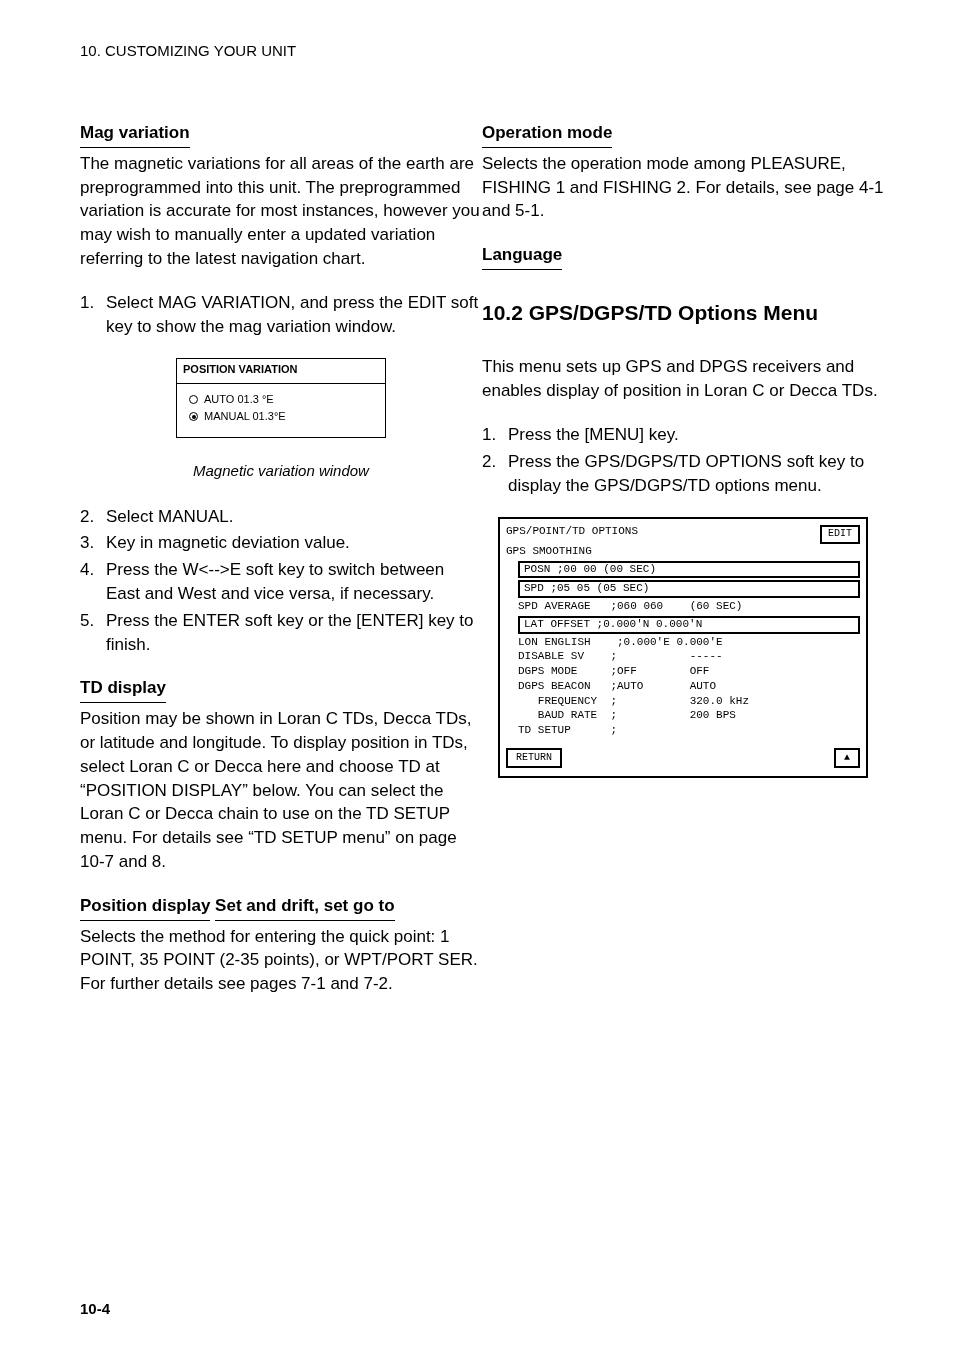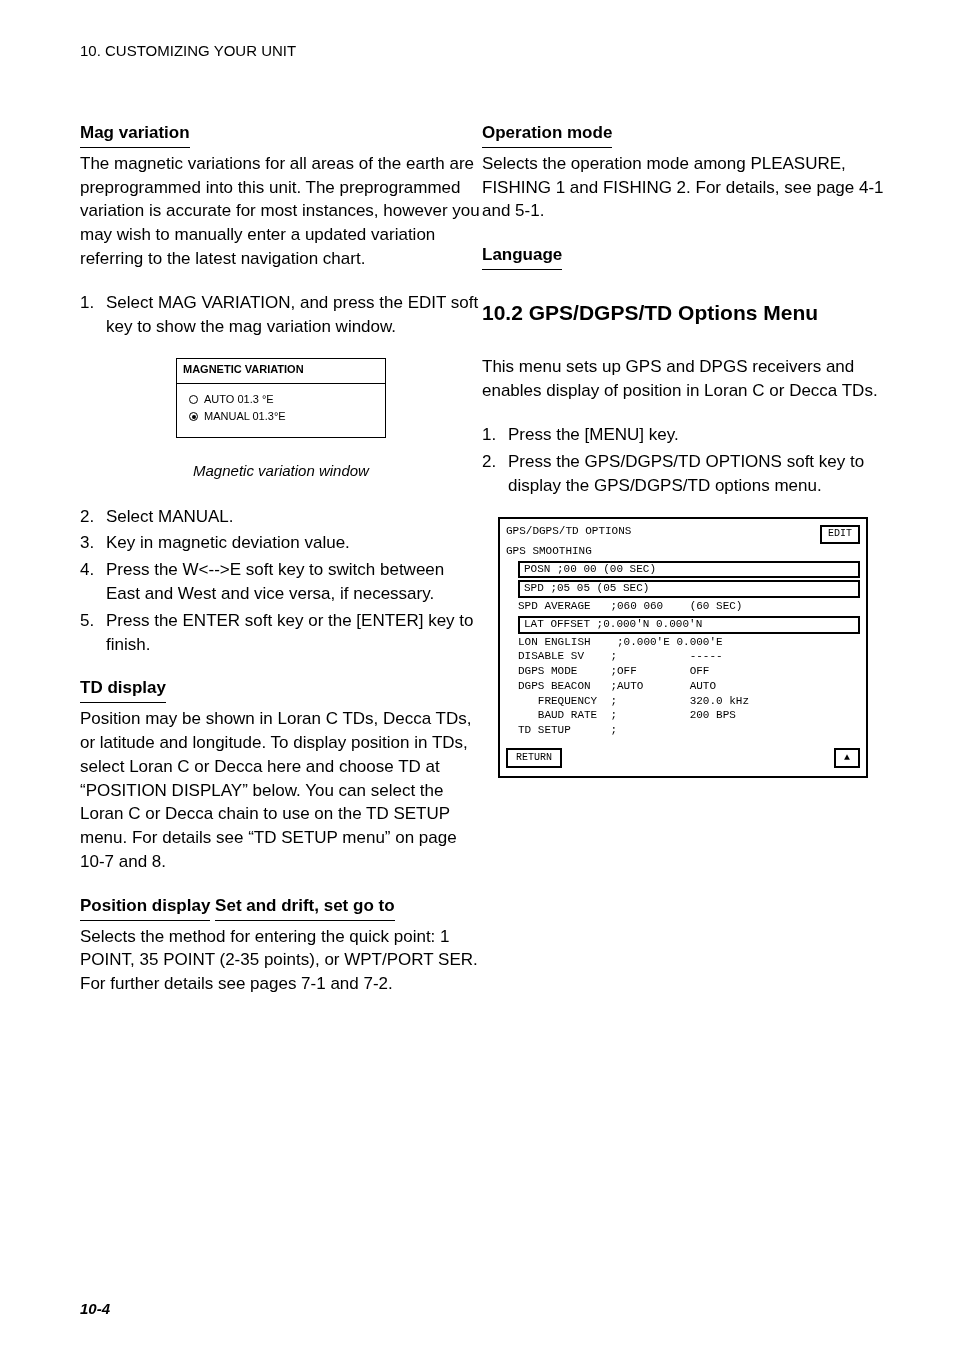--- a/index.html
+++ b/index.html
@@ -147,21 +147,20 @@
     font-style: italic;
     font-size: 15px;
     margin-top: 6px;
   }
   .pagefoot {
     position: absolute;
     bottom: 32px;
     left: 80px;
     font-weight: bold;
     font-size: 15px;
-    font-style: italic;
   }
 </style>
 </head>
 <body>
 
 <div class="page-header">10. CUSTOMIZING YOUR UNIT</div>
 
 <div class="columns">
 
   <div class="col">
@@ -170,21 +169,21 @@
     <div class="para">The magnetic variations for all areas of the earth are preprogrammed into this unit. The preprogrammed variation is accurate for most instances, however you may wish to manually enter a updated variation referring to the latest navigation chart.</div>
 
     <ol>
       <li>
         <span class="num">1.</span>
         <span class="txt">Select MAG VARIATION, and press the EDIT soft key to show the mag variation window.</span>
       </li>
     </ol>
 
     <div class="mag-window">
-      <div class="mag-title">MAGNETIC VARIATION</div>
+      <div class="mag-title">POSITION VARIATION</div>
       <div class="mag-body">
         <div class="radio-row">
           <span class="circle-o"></span>
           <span>AUTO 01.3 °E</span>
         </div>
         <div class="radio-row">
           <span class="circle-dot"></span>
           <span>MANUAL 01.3°E</span>
         </div>
       </div>
@@ -236,21 +235,21 @@
         <span class="txt">Press the [MENU] key.</span>
       </li>
       <li>
         <span class="num">2.</span>
         <span class="txt">Press the GPS/DGPS/TD OPTIONS soft key to display the GPS/DGPS/TD options menu.</span>
       </li>
     </ol>
 
     <div class="gps-menu">
       <div class="gps-title-row">
-        <span class="gps-title">GPS/DGPS/TD OPTIONS</span>
+        <span class="gps-title">GPS/POINT/TD OPTIONS</span>
         <span class="edit-btn">EDIT</span>
       </div>
       <div class="menu-line">GPS SMOOTHING</div>
       <div class="highlight">POSN  ;00 00    (00 SEC)</div>
       <div class="highlight">SPD   ;05 05    (05 SEC)</div>
       <div class="menu-line indent-block">SPD AVERAGE   ;060 060    (60 SEC)</div>
       <div class="highlight">LAT OFFSET    ;0.000'N 0.000'N</div>
       <div class="menu-line indent-block">LON ENGLISH    ;0.000'E 0.000'E</div>
       <div class="menu-line indent-block">DISABLE SV    ;           -----</div>
       <div class="menu-line indent-block">DGPS MODE     ;OFF        OFF</div>

